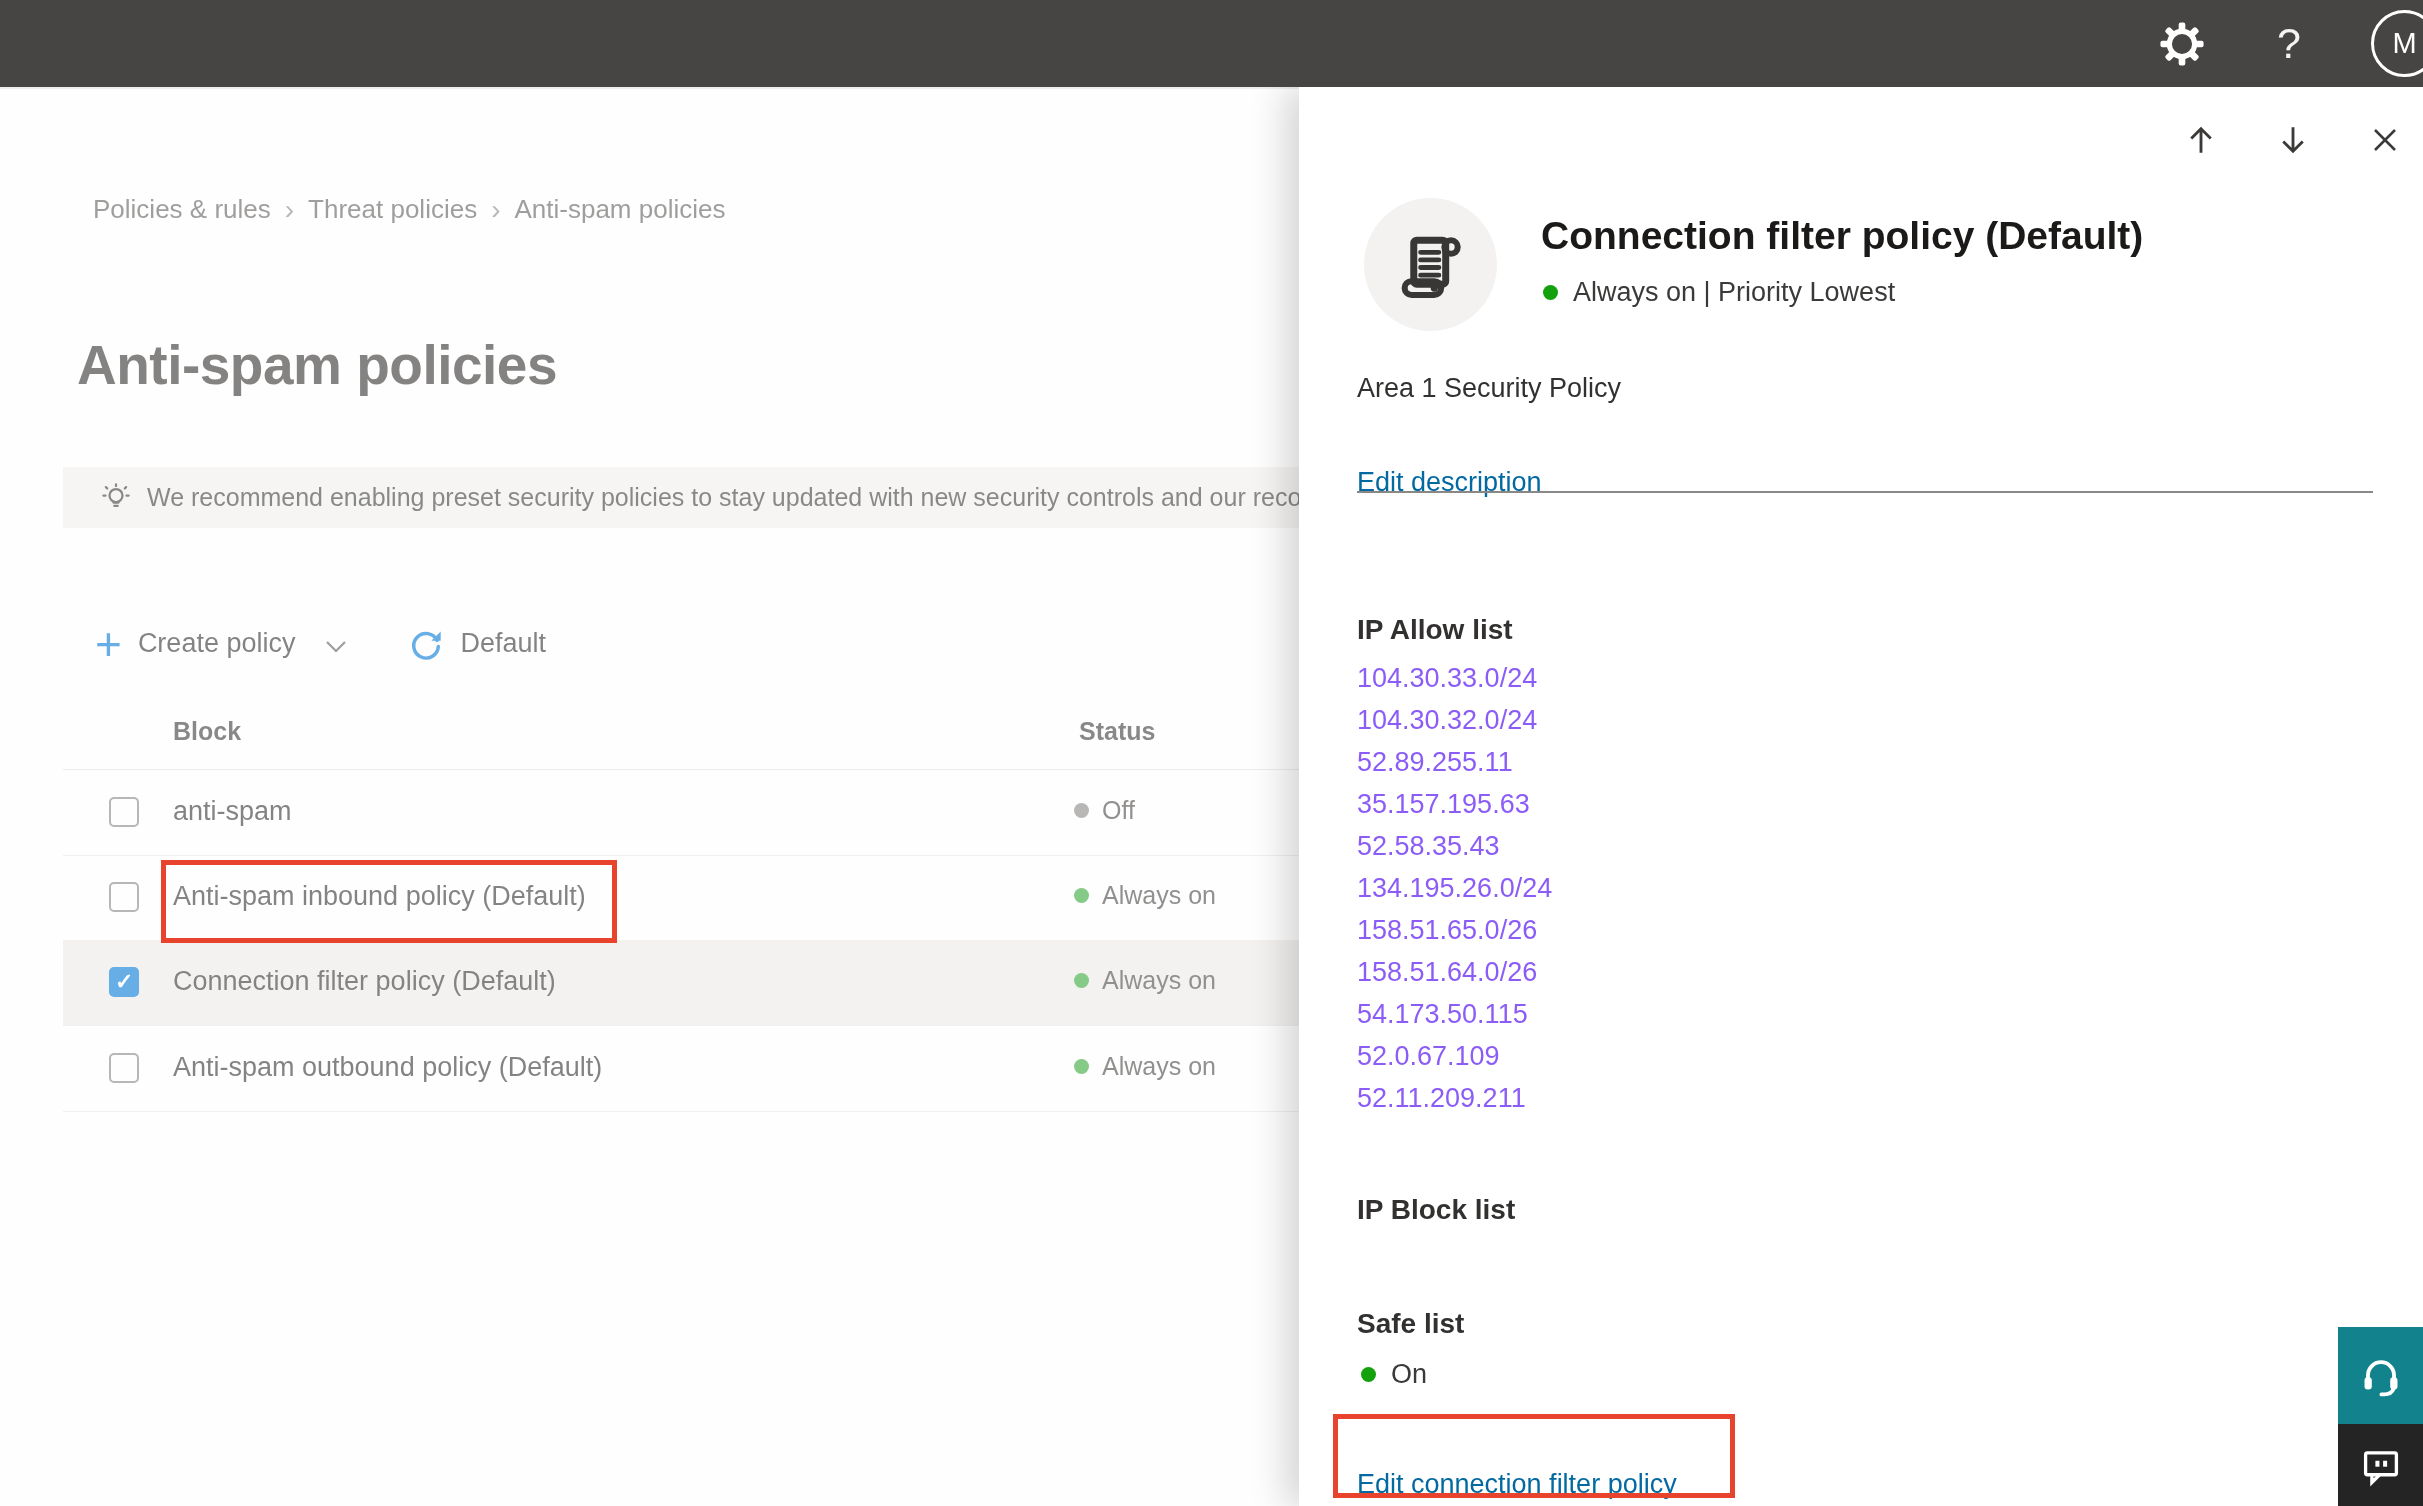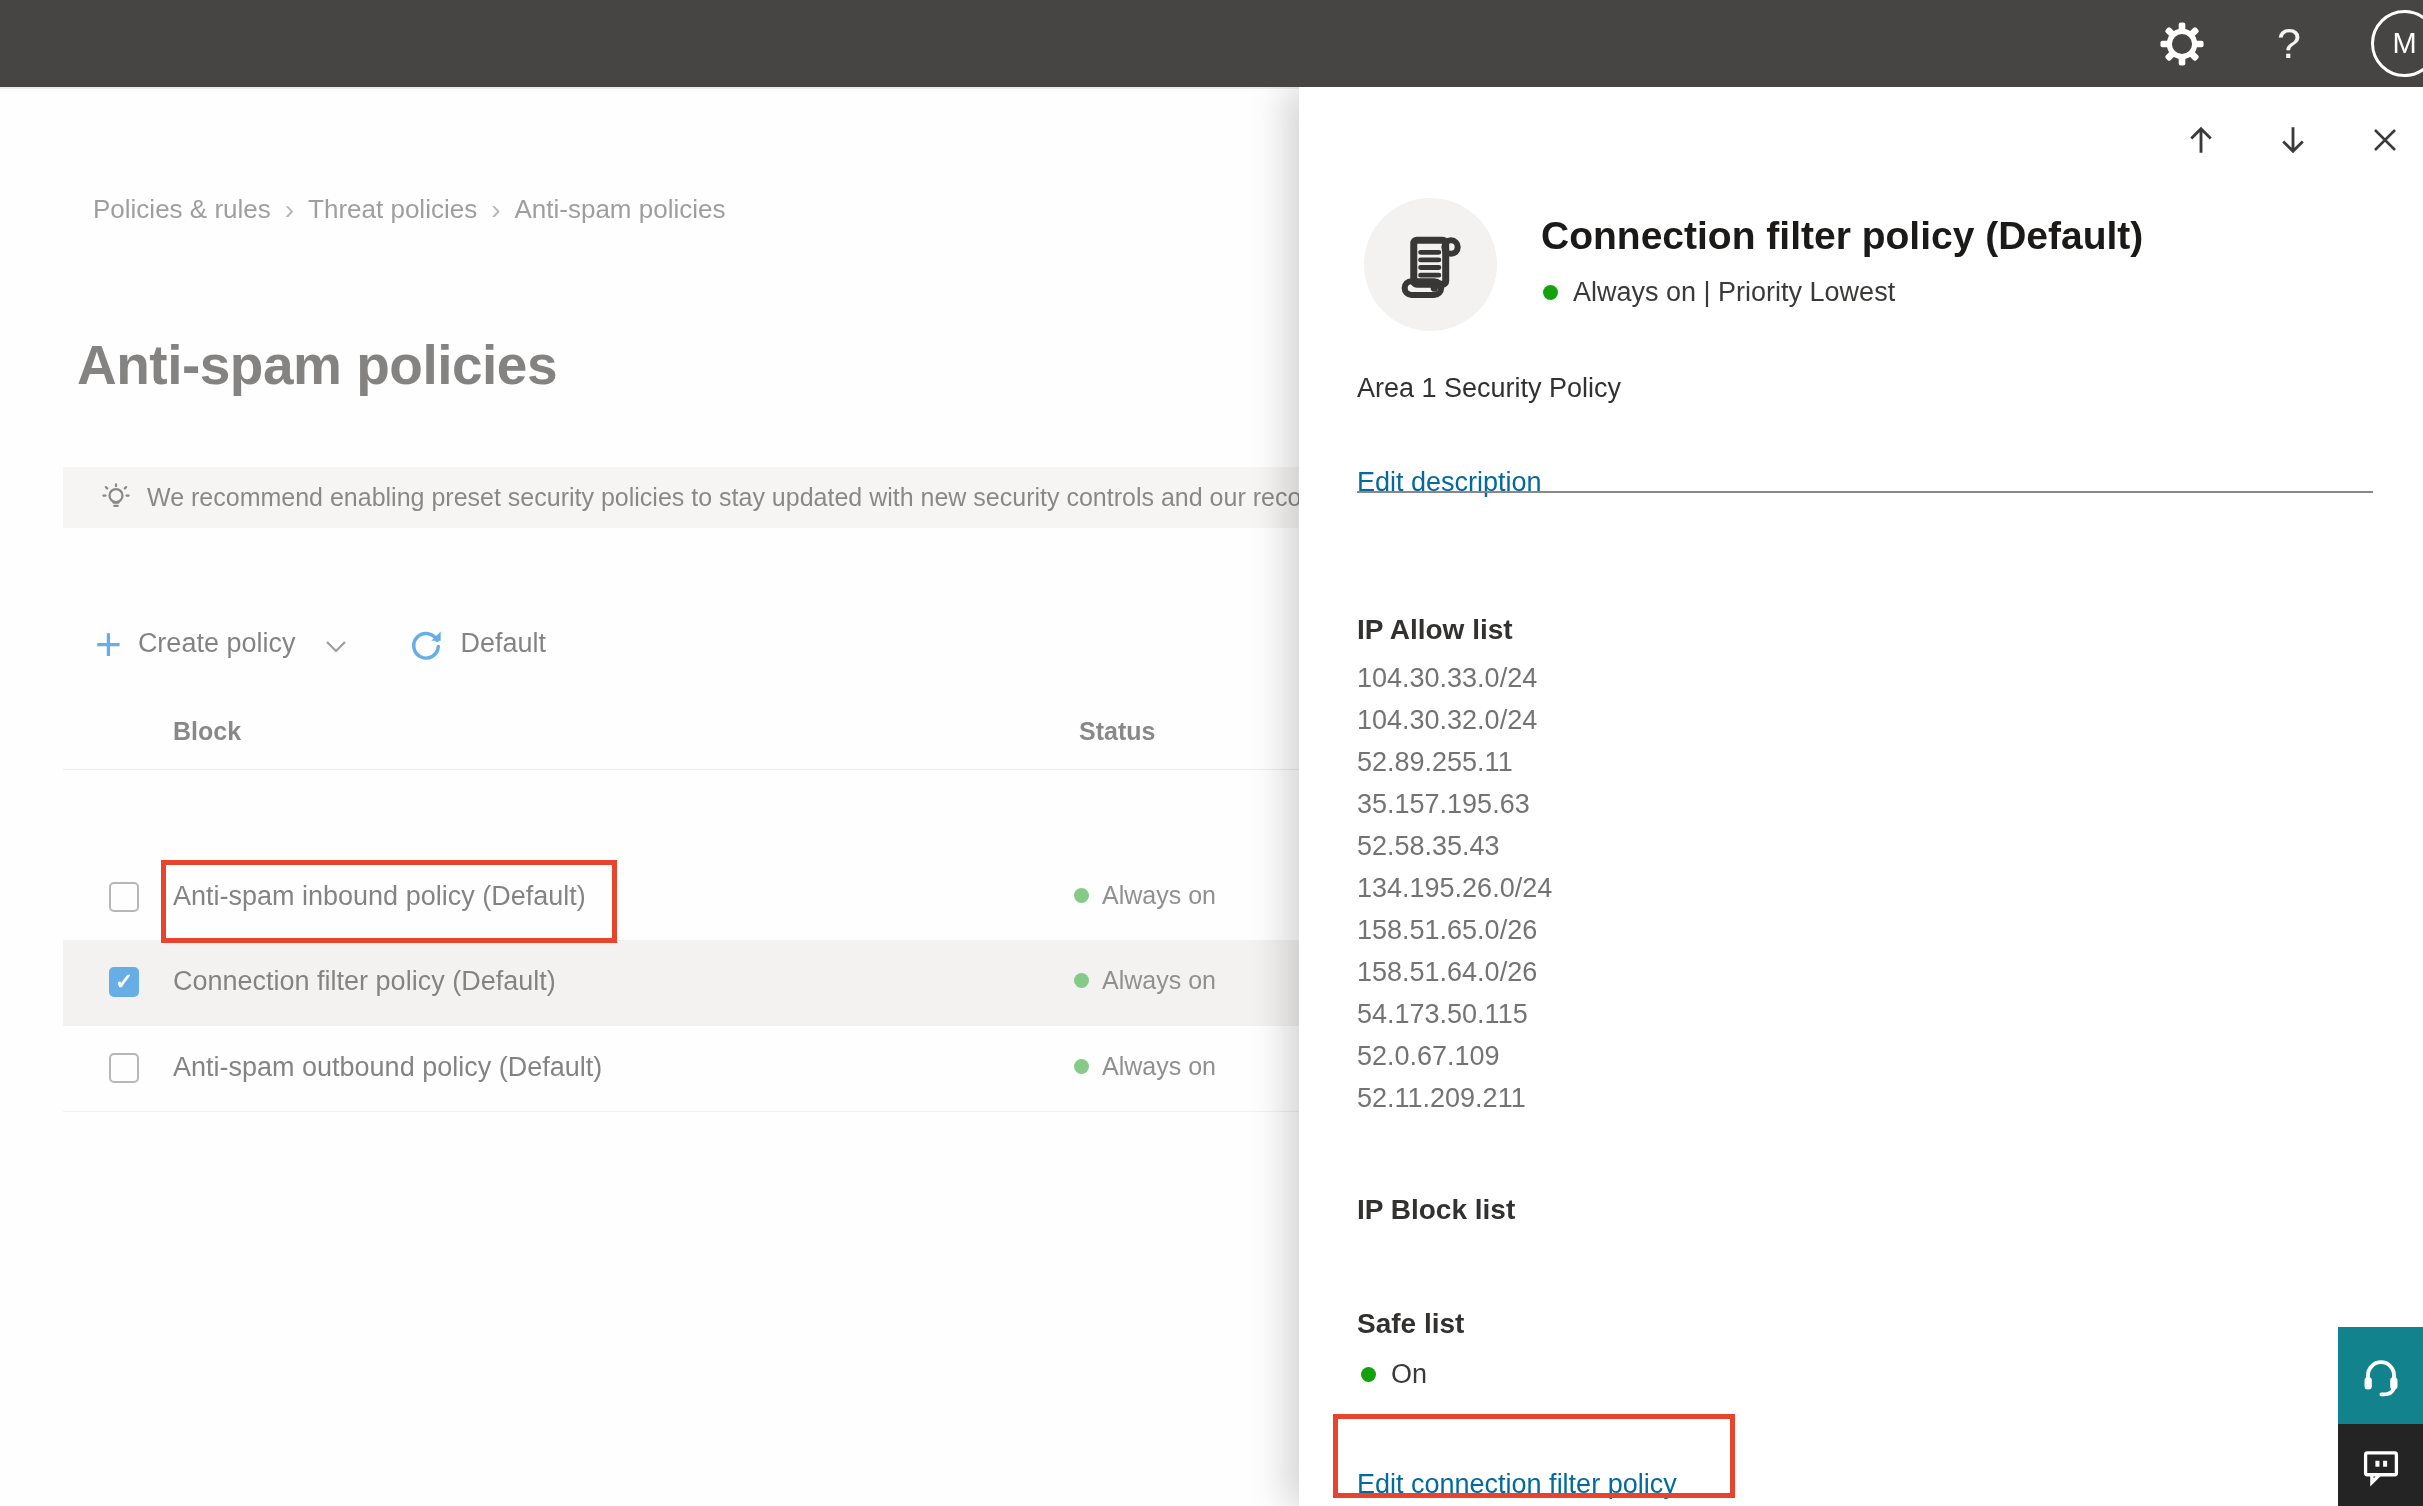--- a/index.html
+++ b/index.html
@@ -67,21 +67,21 @@
   .policy-badge{position:absolute;left:65px;top:111px;width:133px;height:133px;border-radius:50%;background:#f3f2f1;display:flex;align-items:center;justify-content:center;}
   .panel-title{position:absolute;left:242px;top:127px;width:822px;font-size:39px;font-weight:700;color:#1b1a19;}
   .panel-status{position:absolute;left:244px;top:190px;display:flex;align-items:center;gap:15px;font-size:27px;color:#3b3a39;}
   .p-desc{position:absolute;left:58px;top:286px;font-size:27px;color:#323130;}
   .p-link{font-size:27px;color:#0369a1;cursor:pointer;margin-top:32px;}
   .link-editdesc{position:absolute;left:58px;top:348px;}
   .p-divider{position:absolute;left:58px;top:404px;width:1016px;height:2px;background:#8a8886;}
   .section-head{position:absolute;left:58px;top:436px;width:1016px;display:flex;justify-content:space-between;align-items:center;cursor:pointer;}
   .section-title{font-size:29px;font-weight:700;color:#252423;}
   .sub-head{position:absolute;left:58px;font-size:28px;font-weight:700;color:#323130;}
-  .iplist{position:absolute;left:58px;top:570px;font-size:27px;color:#737373;}
+  .iplist{position:absolute;left:58px;top:570px;font-size:27px;color:#8b5cf6;}
   .iplist .ip{height:42px;line-height:42px;}
   .safe-status{position:absolute;left:62px;top:1272px;display:flex;align-items:center;gap:15px;font-size:27px;color:#3b3a39;}
   .link-editpolicy{position:absolute;left:58px;top:1350px;text-align:right;}
 
   
   .fb-btn{position:absolute;left:2338px;width:85px;z-index:70;display:flex;align-items:center;justify-content:center;cursor:pointer;}
   .fb-help{top:1327px;height:97px;background:#12838d;}
   .fb-chat{top:1424px;height:83px;background:#242424;}
 
   svg{display:block;}
@@ -158,20 +158,28 @@
         <span class="tb-label">Default</span>
       </div>
     </div>
 
     <div class="thead">
       <span class="th th-name">Block</span>
       <span class="th th-status">Status</span>
     </div>
     <div class="hairline"></div>
 
+    <div class="trow row1">
+      <span class="cb"></span>
+      <span class="rname">anti-spam</span>
+      <span class="rstatus">
+        <i class="dot off"></i>
+        <span>Off</span>
+      </span>
+    </div>
     <div class="trow row2">
       <span class="cb"></span>
       <span class="rname">Anti-spam inbound policy (Default)</span>
       <span class="rstatus">
         <i class="dot on"></i>
         <span>Always on</span>
       </span>
     </div>
     <div class="trow row3 selected">
       <span class="cb checked"></span>

